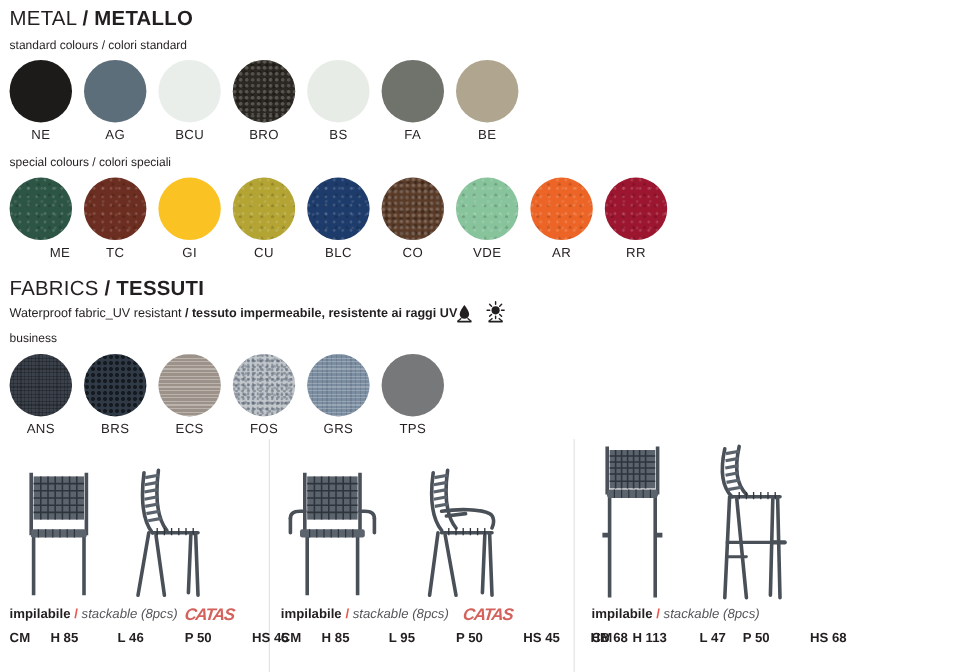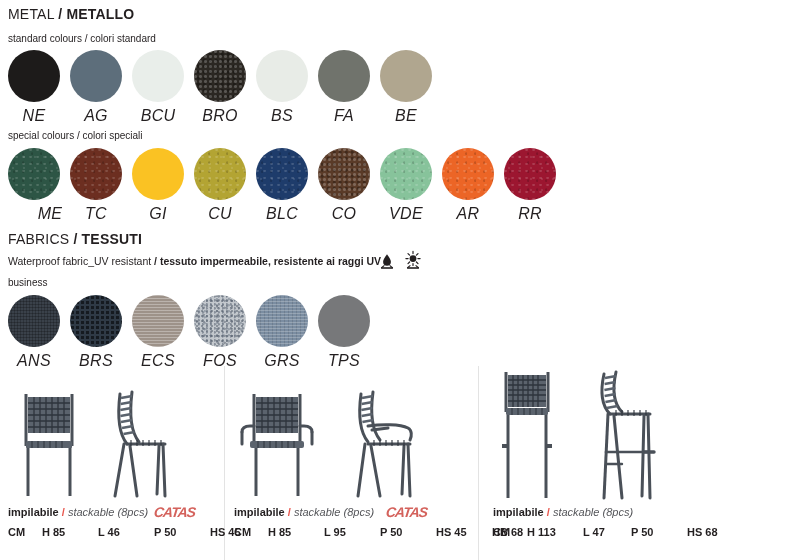--- a/index.html
+++ b/index.html
@@ -12,21 +12,21 @@
     height: 560px;
     position: relative;
     font-family: "Liberation Sans", sans-serif;
     color: #231f20;
     overflow: hidden;
   }
 
   
   .sec-title {
     position: absolute;
-    font-size: 14px;
+    font-size: 17px;
     letter-spacing: .2px;
     white-space: nowrap;
   }
   .sec-title .en { font-weight: 400; }
   .sec-title .sep { font-weight: 700; }
   .sec-title .it { font-weight: 700; }
 
   .sub-label {
     position: absolute;
     font-size: 10px;
@@ -54,24 +54,23 @@
   .swatch .tex {
     position: absolute;
     inset: 0;
     border-radius: 50%;
   }
   .swatch-label {
     position: absolute;
     top: 57px;
     width: 52px;
     text-align: center;
-    font-size: 16px;
+    font-size: 11px;
     color: #231f20;
     letter-spacing: .3px;
-    font-style: italic;
   }
 
   
   .tex-grain {
     background-image:
       radial-gradient(circle at 22% 28%, rgba(255,255,255,.16) 0 1px, transparent 1.4px),
       radial-gradient(circle at 68% 62%, rgba(0,0,0,.16) 0 1px, transparent 1.4px),
       radial-gradient(circle at 44% 80%, rgba(255,255,255,.11) 0 1px, transparent 1.4px);
     background-size: 7px 7px, 9px 9px, 11px 11px;
   }
@@ -481,15 +480,15 @@
       </svg>
     </div>
   </div>
   <div class="meta" style="left:13px; top:140px; width:300px;">
     <div class="meta-line1" style="left:0;">
       <span class="imp">impilabile</span>
       <span class="slash">/</span>
       <span class="stk">stackable</span>
       <span class="pcs">(8pcs)</span>
     </div>
-    <div class="dims" id="dims-2"><span style="width: 34px;">CM</span><span style="width: 56px;">H 113</span><span style="width: 48px;">L 47</span><span style="width: 56px;">P 50</span><span style="width: 56px;">HS 68</span></div>
+    <div class="dims" id="dims-2"><span style="width: 34px;">CM</span><span style="width: 56px;">H 113</span><span style="width: 36px;">L 47</span><span style="width: 56px;">P 50</span><span style="width: 56px;">HS 68</span></div>
   </div>
 </div>
 
 </body></html>

